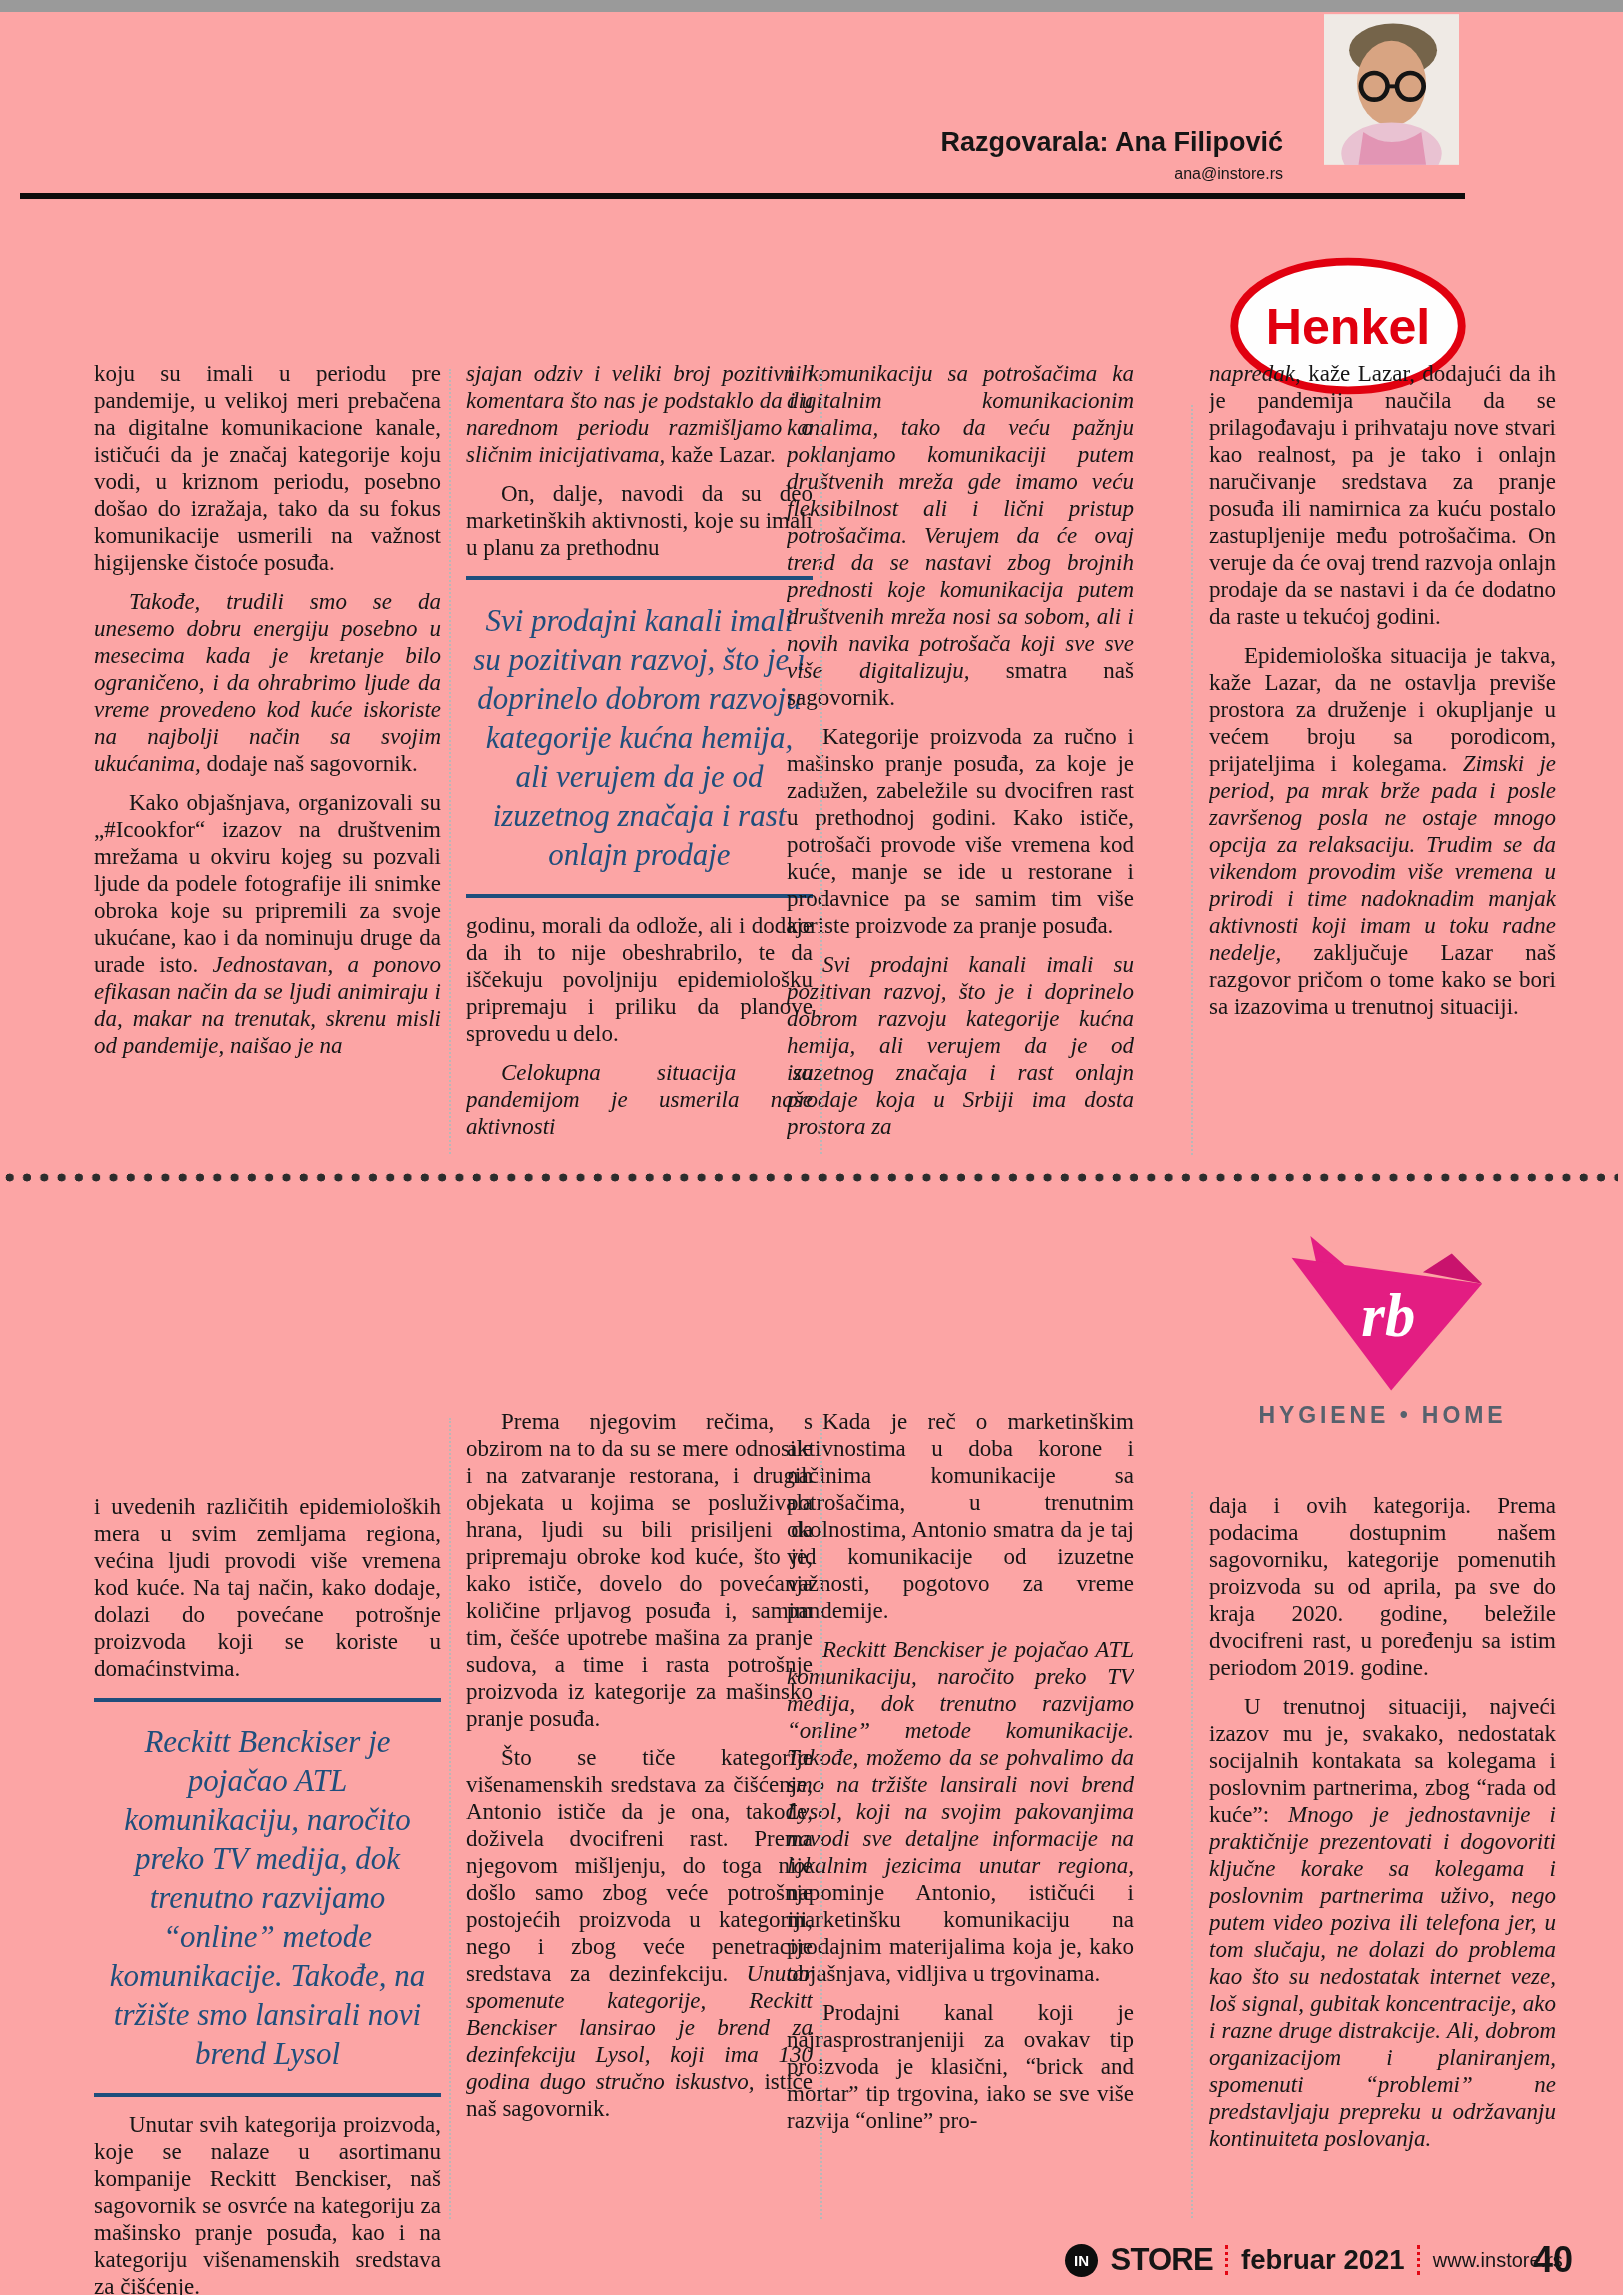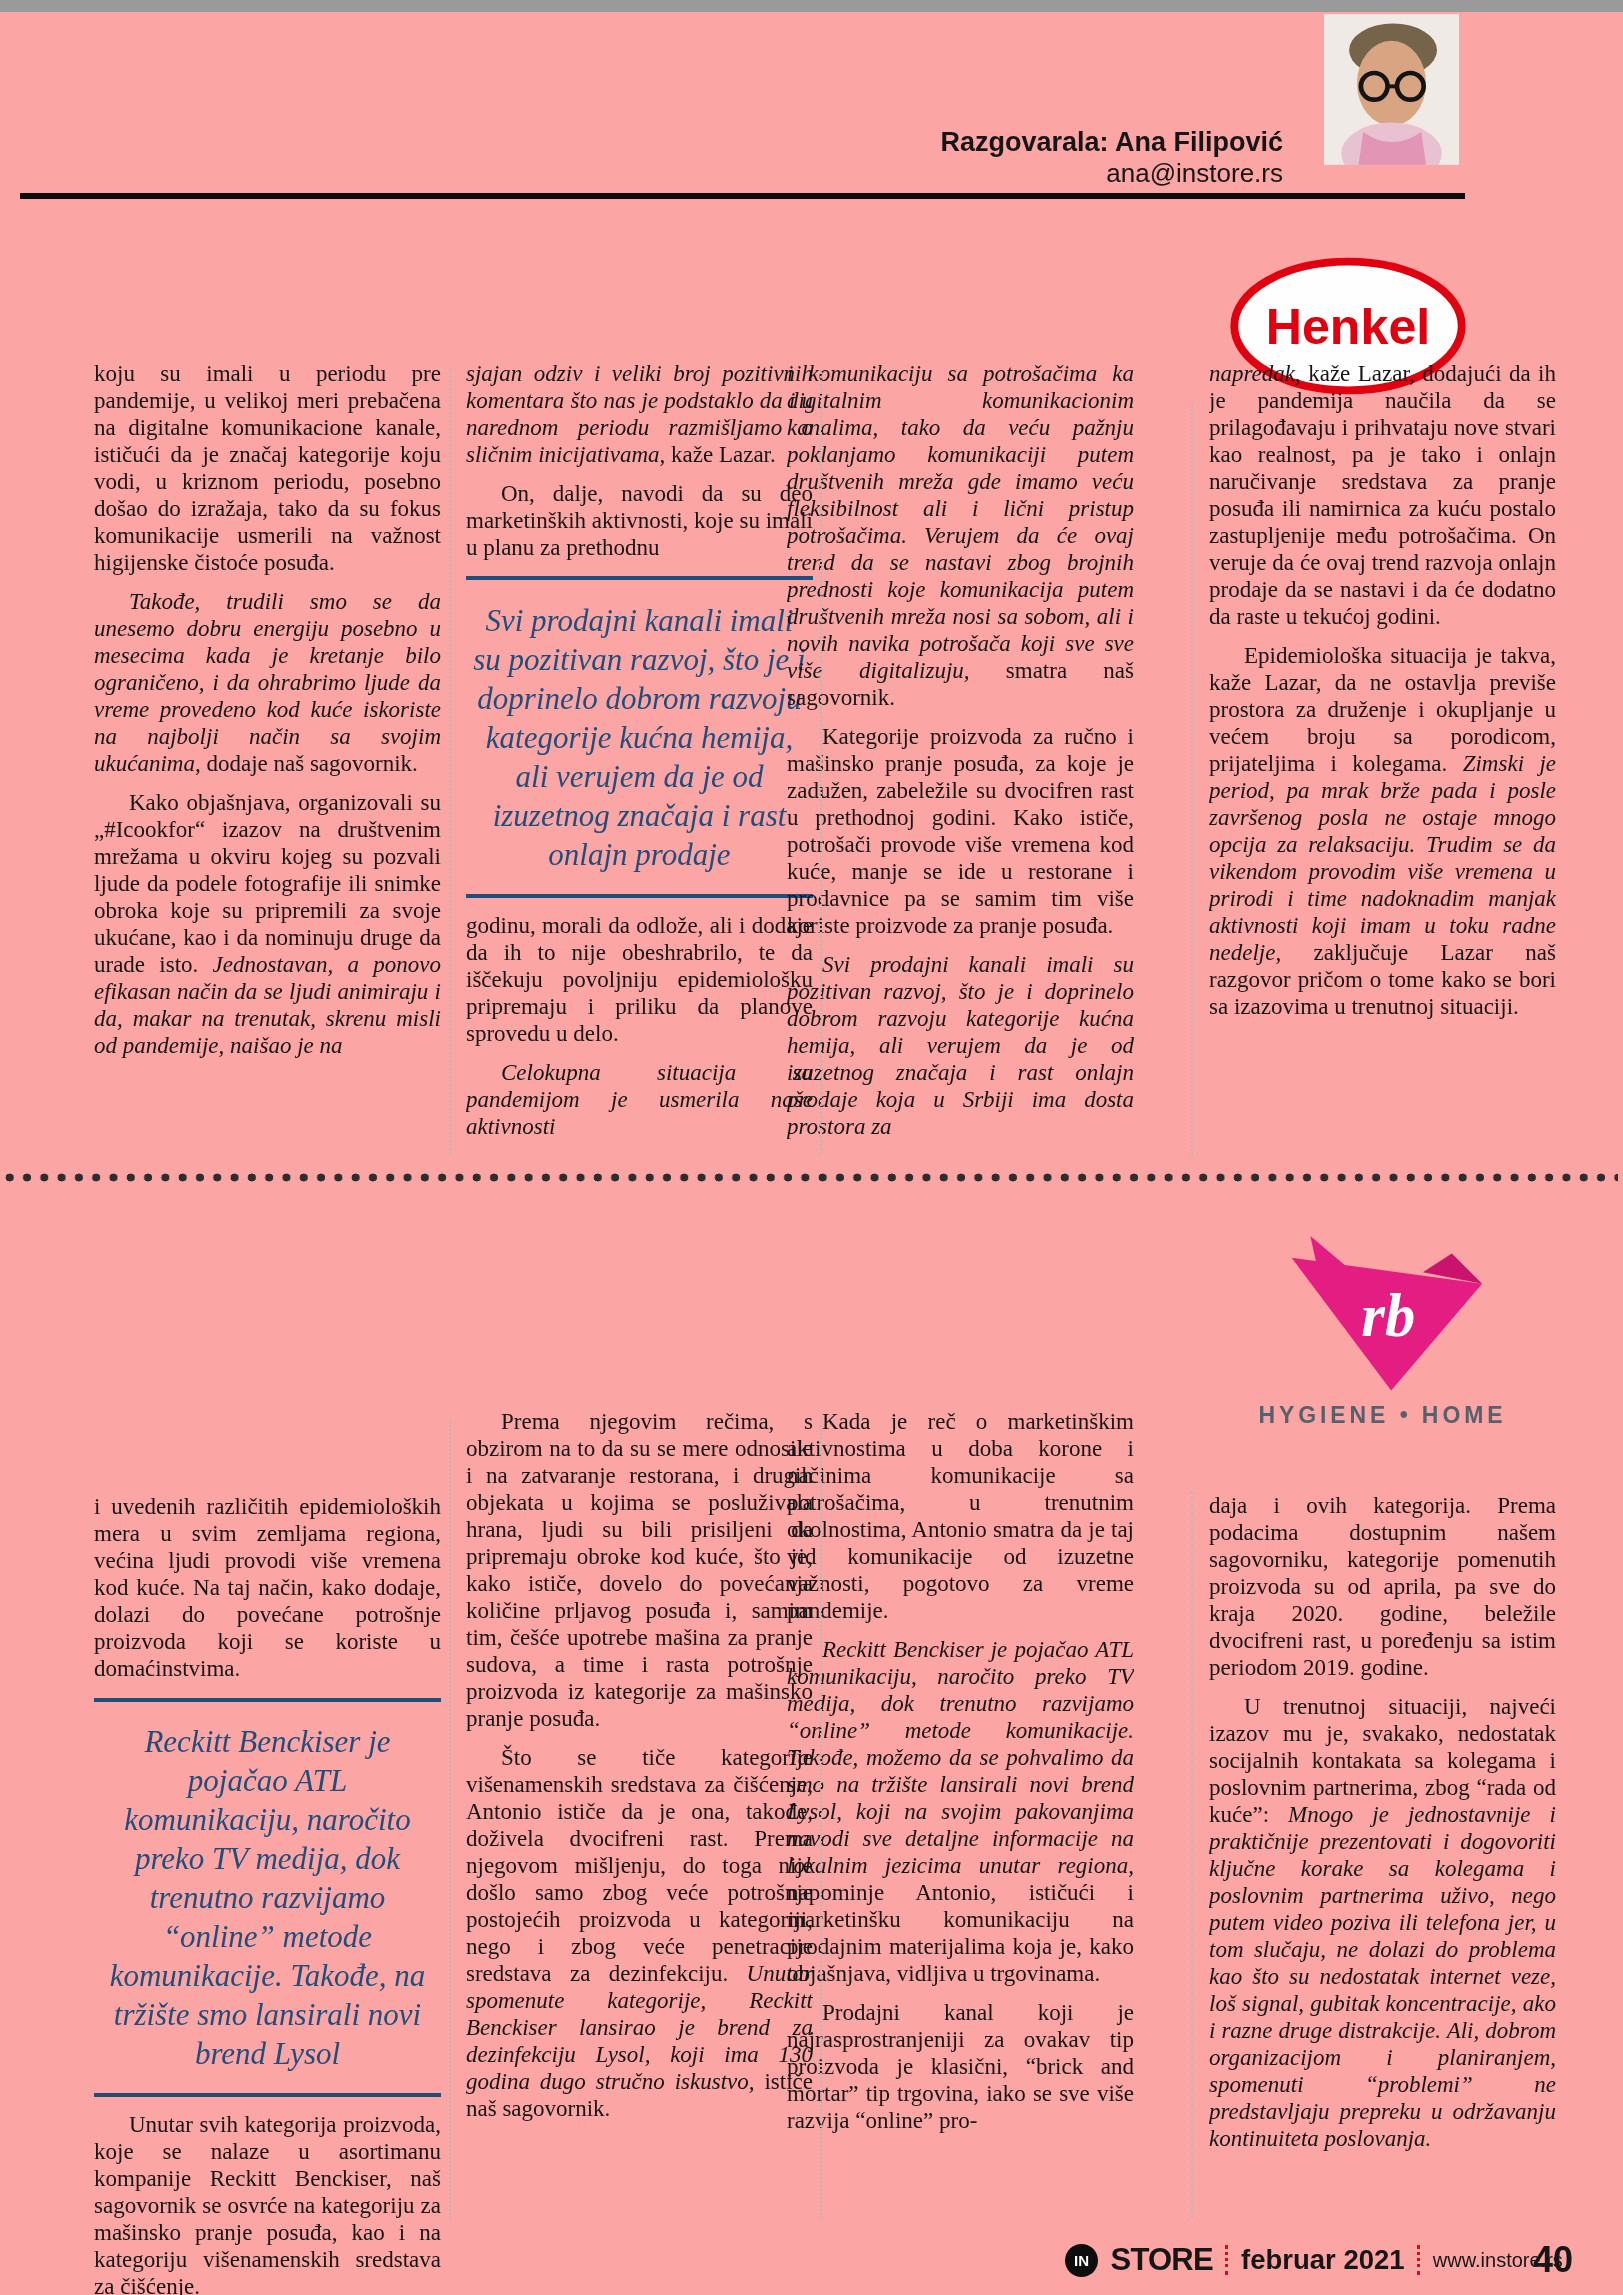--- a/index.html
+++ b/index.html
@@ -3,21 +3,21 @@
 <meta charset="utf-8">
 <style>
   html,body{margin:0;padding:0;background:#9a9a9a;}
   .page{position:relative;width:1623px;height:2295px;margin:12px auto;background:#fca5a5;
         font-family:"Liberation Serif",serif;color:#161616;overflow:hidden;}
 
   
   .byline{position:absolute;top:115px;left:0;width:1283px;text-align:right;
           font-family:"Liberation Sans",sans-serif;line-height:31px;}
   .byline .name{font-weight:700;font-size:27px;}
-  .byline .email{font-size:26px;text-align:right;}
+  .byline .email{font-size:16px;text-align:right;}
   .photo{position:absolute;left:1324px;top:1.6px;width:135px;height:151px;}
   .header-rule{position:absolute;left:19.6px;top:181px;width:1445px;height:5.5px;background:#0d0d0d;}
   .henkel{position:absolute;left:1228px;top:244px;width:240px;height:140px;}
 
   
   .col{position:absolute;width:347px;font-size:23px;line-height:27px;text-align:justify;}
   .col p{margin:0 0 11.8px 0;}
   .col p.ind{text-indent:35px;}
   .it{font-style:italic;}
   .c1{left:94px;} .c2{left:466px;} .c3{left:787px;} .c4{left:1209px;}

